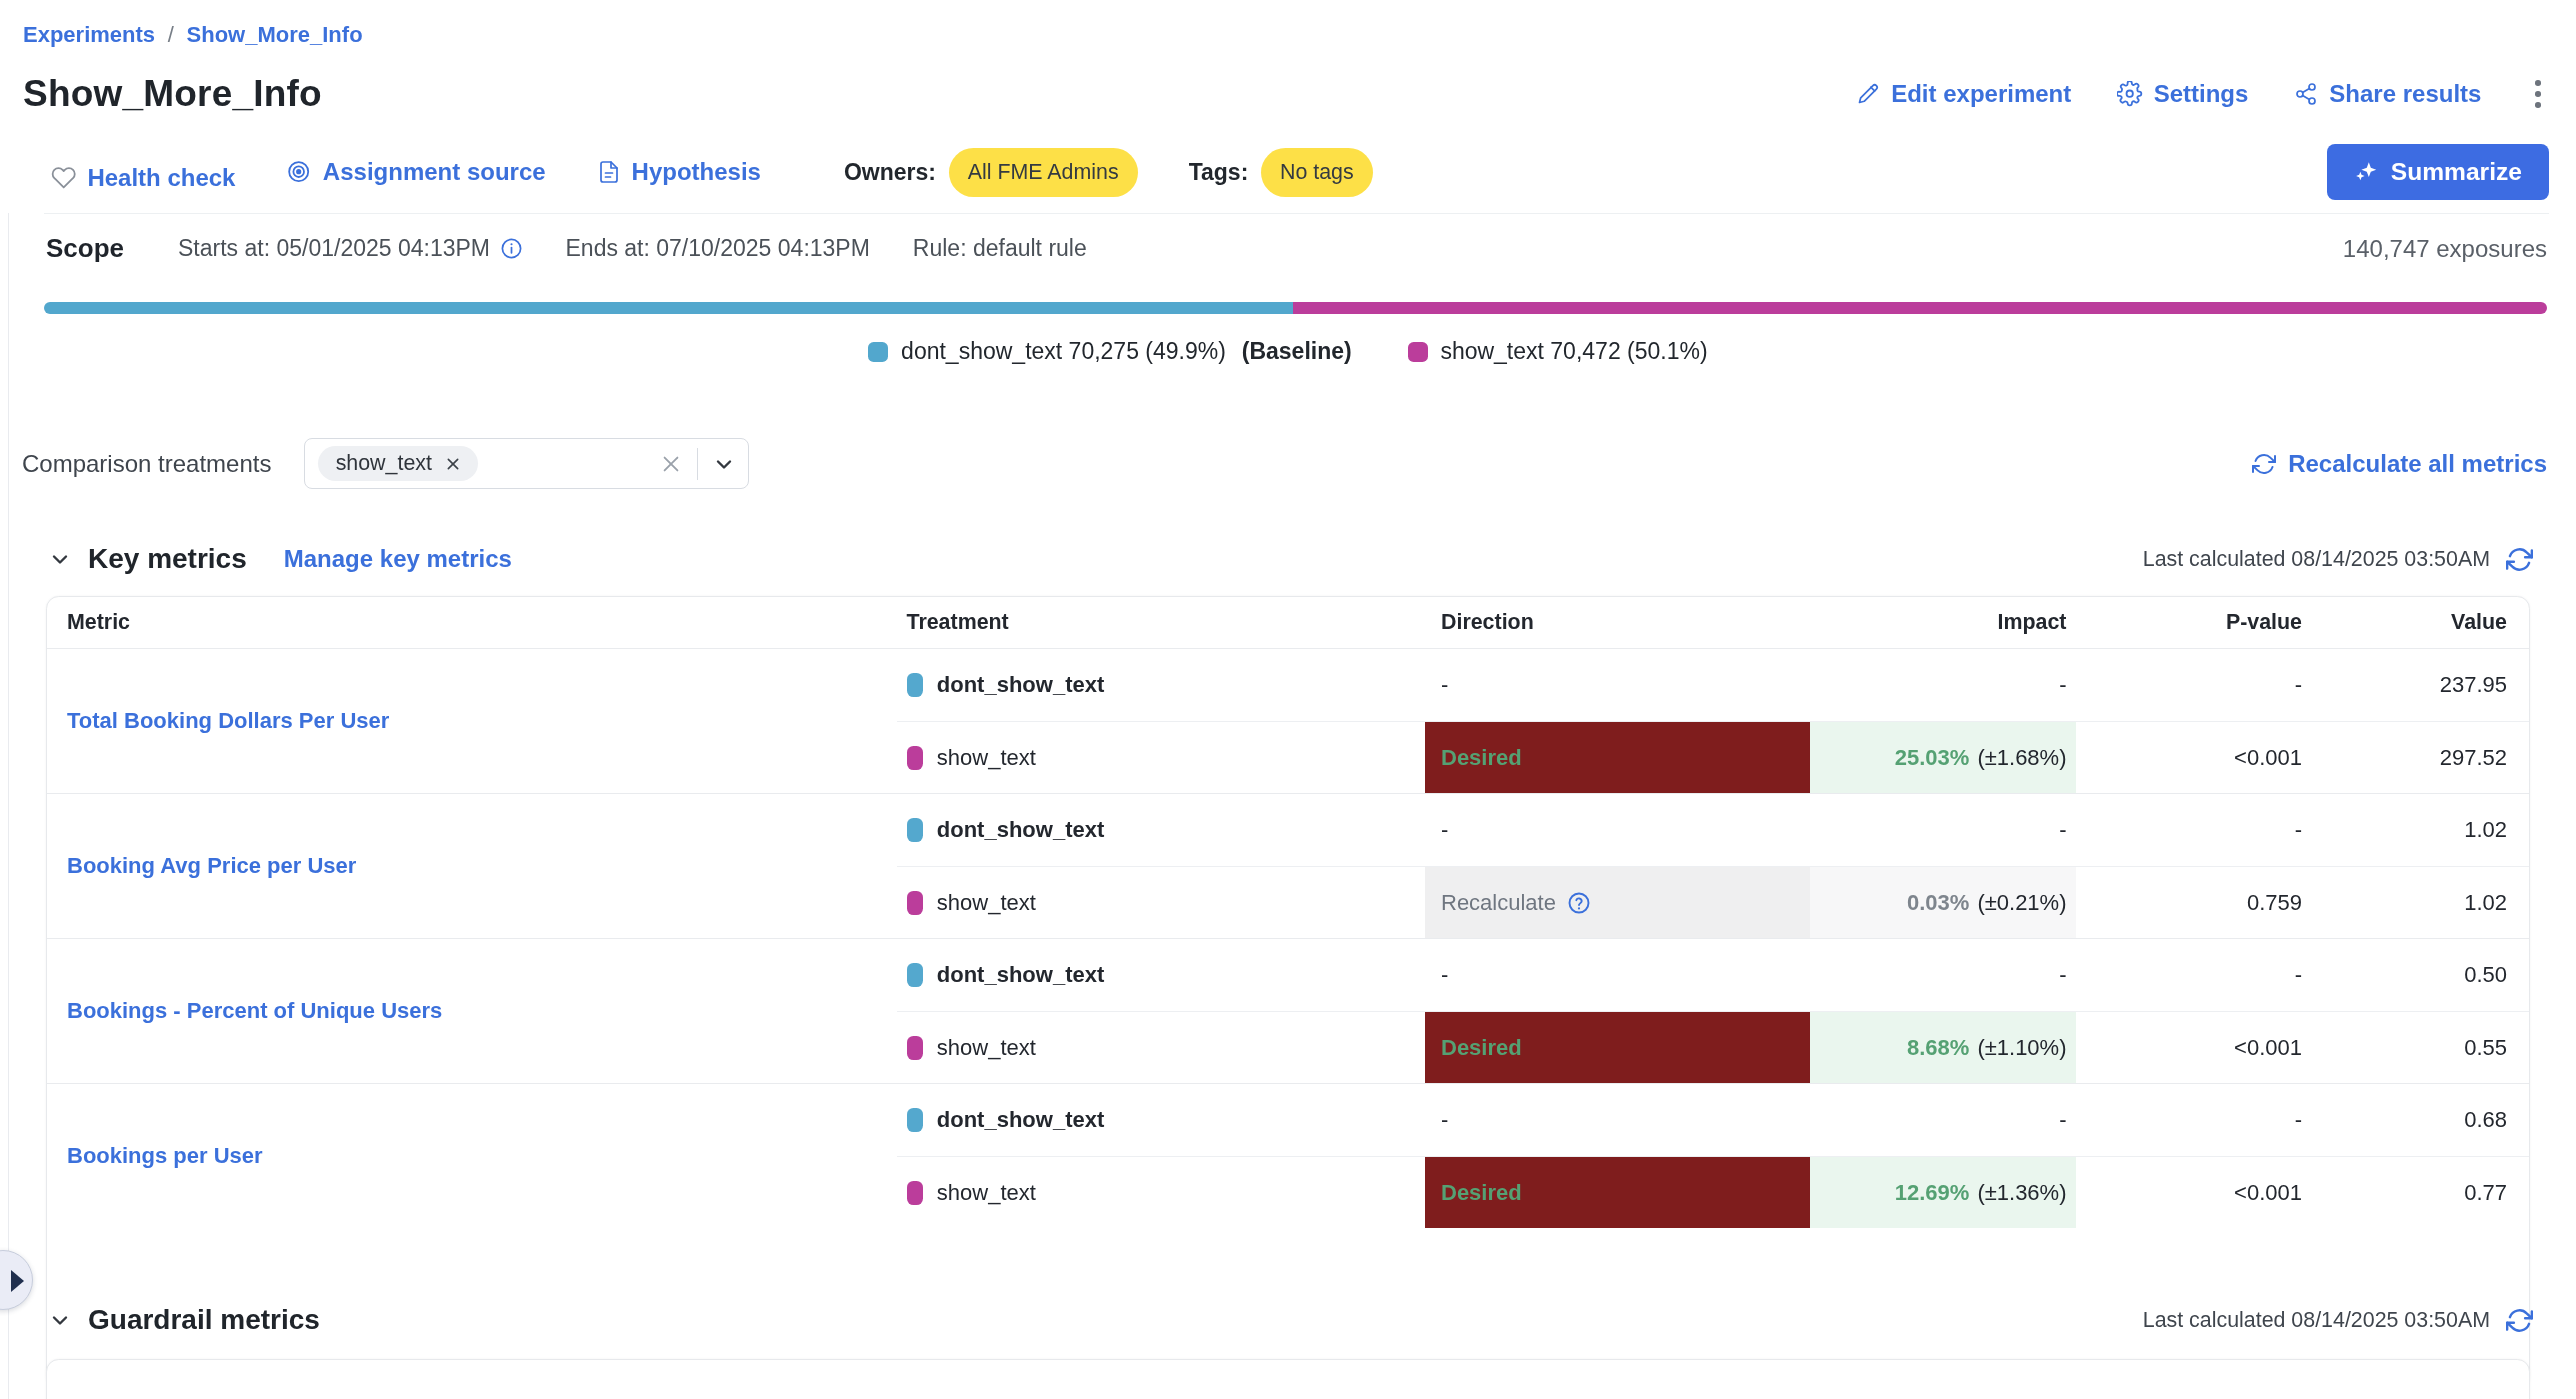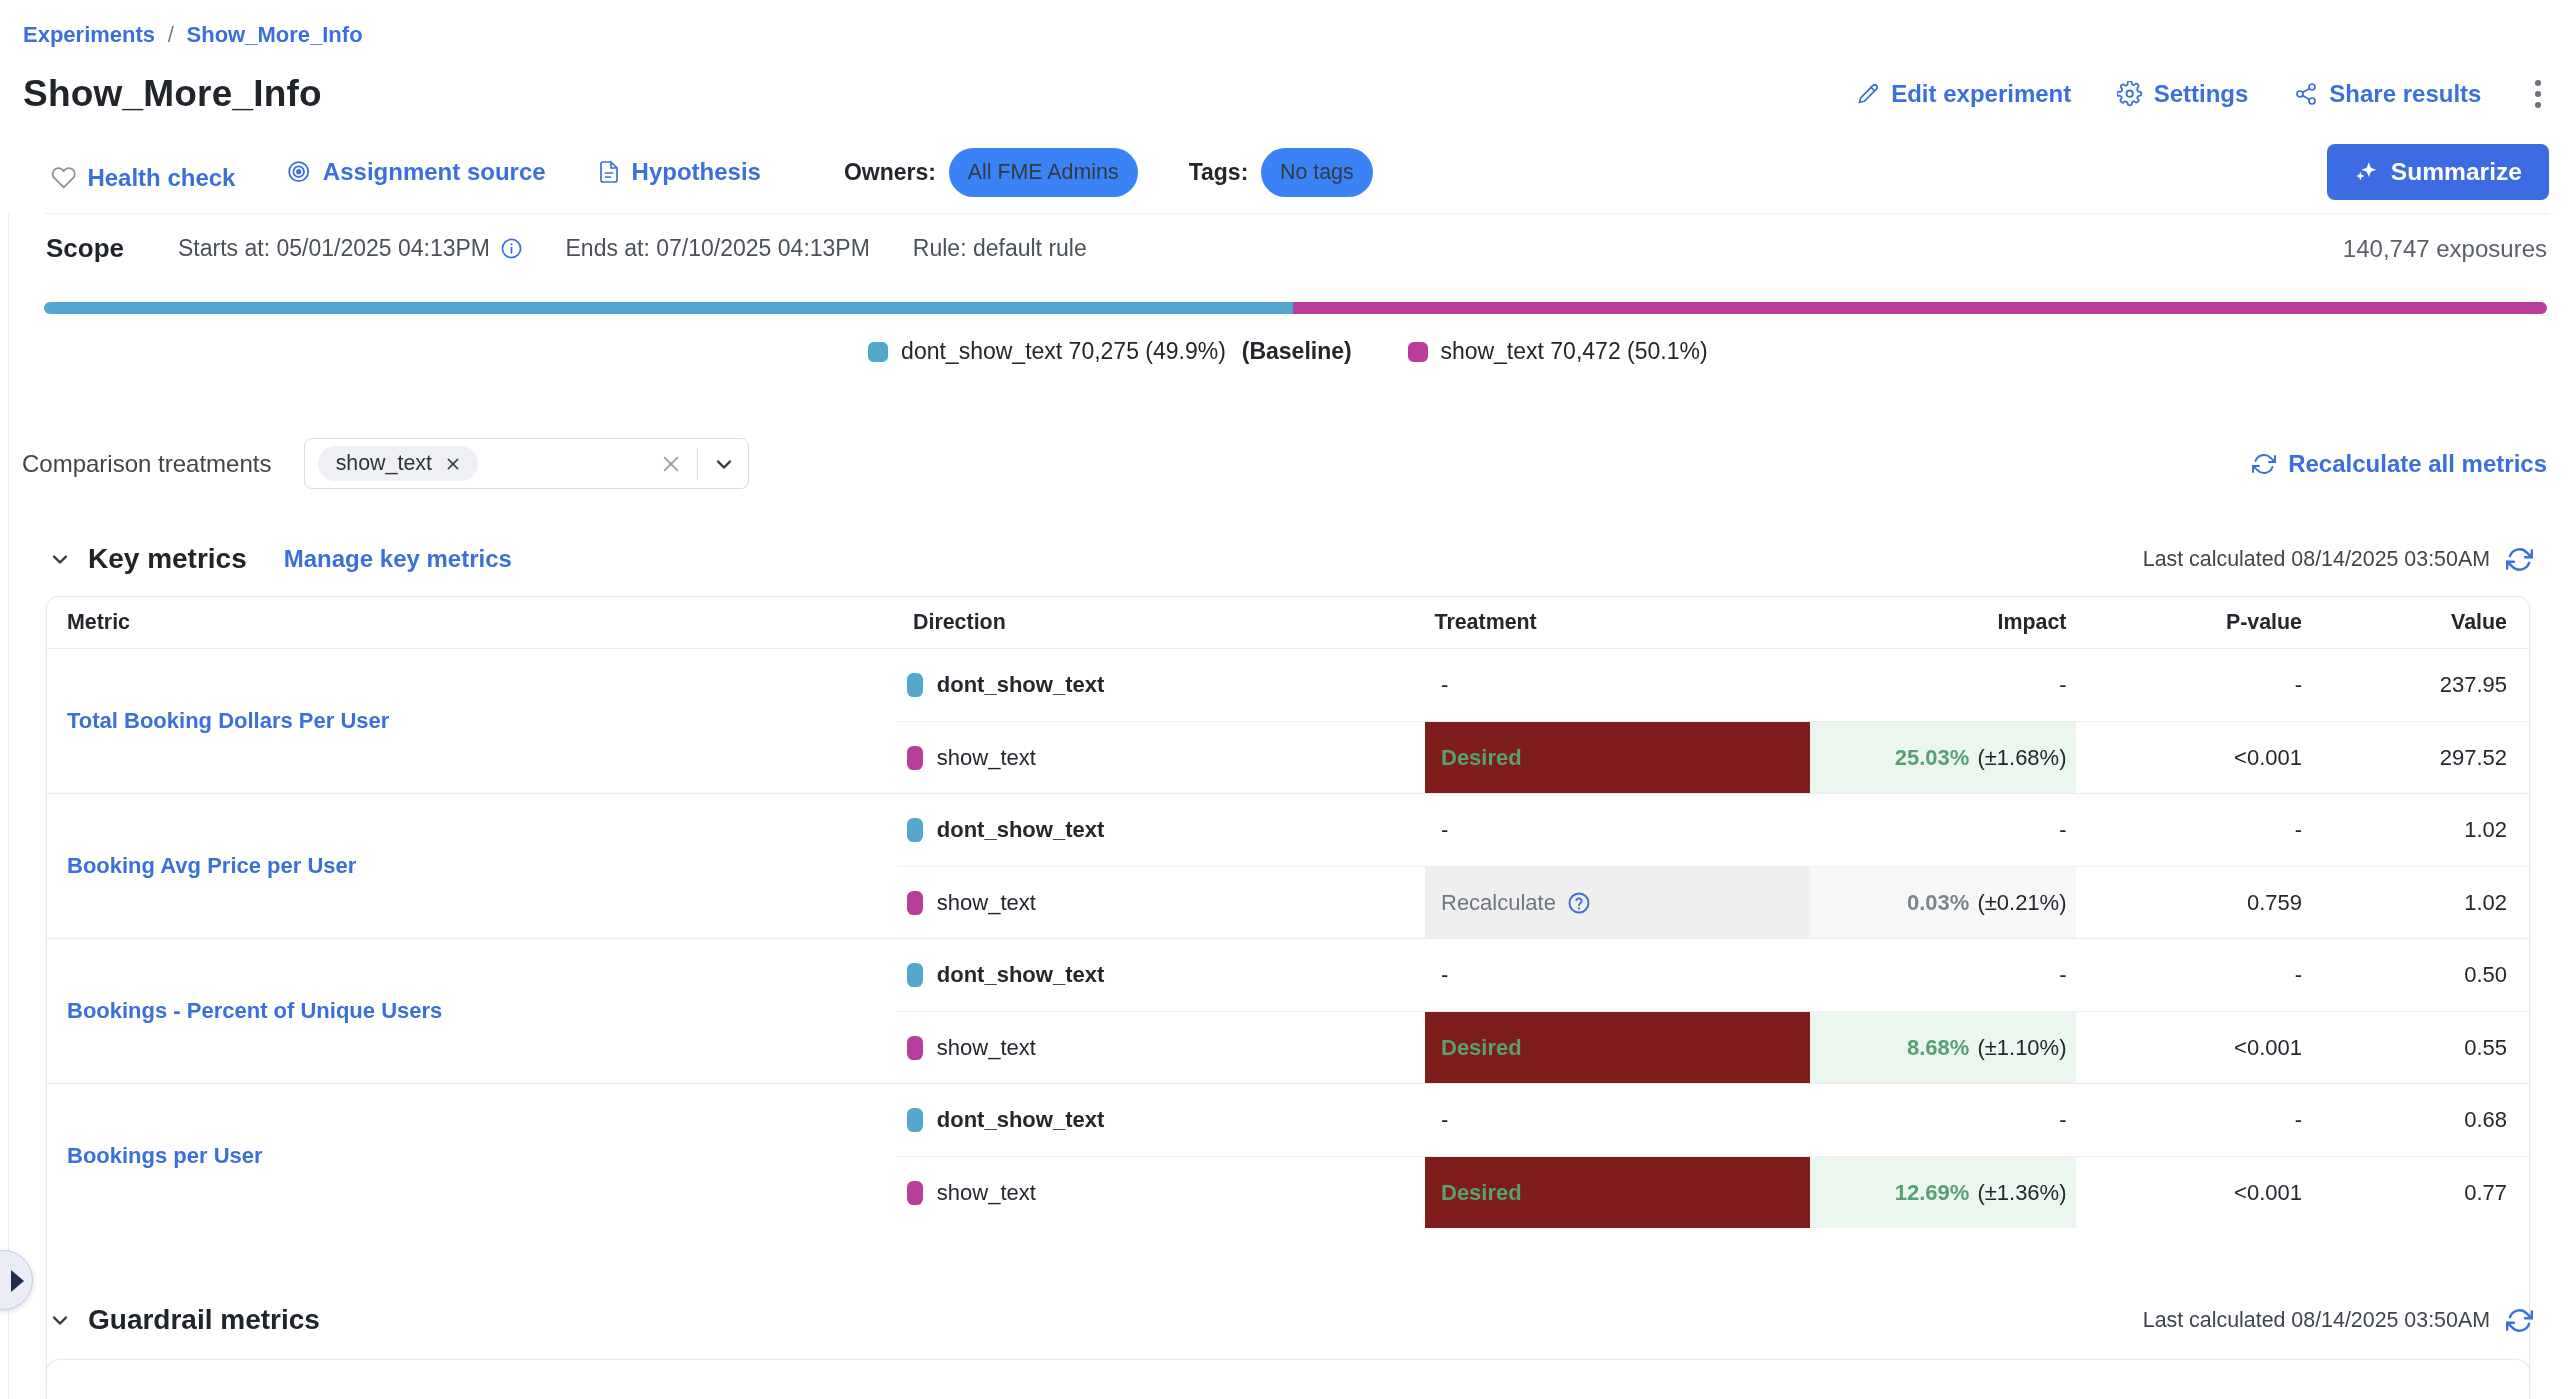--- a/index.html
+++ b/index.html
@@ -27,21 +27,21 @@
   .page-title { font-size:37px; font-weight:700; color:#20252b; letter-spacing:0.2px; }
   .header-actions { margin-left:auto; display:flex; align-items:center; gap:46px; }
   .action-link { display:flex; align-items:center; gap:11px; font-size:24px; font-weight:600; color:#3b70db; cursor:pointer; }
   .kebab { display:flex; flex-direction:column; gap:5.6px; padding:4.8px 8px; cursor:pointer; }
   .kebab i { width:5.6px; height:5.6px; border-radius:50%; background:#6d747d; }
 
   
   .toolbar-row { position:absolute; left:51px; right:27px; top:141px; height:62px; display:flex; align-items:center; }
   .tb-link { display:flex; align-items:center; gap:11px; font-size:24px; font-weight:600; color:#3b70db; cursor:pointer; margin-right:51px; }
   .meta-label { font-size:23px; font-weight:700; color:#22272d; margin-right:12.7px; }
-  .pill { background:#3b82f6; border-radius:793px; padding:12px 19px; font-size:21.4px; color:#343a41; cursor:pointer; }
+  .pill { background:#fde047; border-radius:793px; padding:12px 19px; font-size:21.4px; color:#343a41; cursor:pointer; }
   .owners-group { display:flex; align-items:center; margin-left:32px; }
   .tags-group { display:flex; align-items:center; margin-left:51px; }
   .summarize-btn { margin-left:auto; display:flex; gap:11px; background:#3d6ce2; color:#fff;
     font-size:24.6px; font-weight:700; border:none; border-radius:8px; padding:14.3px 27px; cursor:pointer; }
 
   .hairline-top { position:absolute; left:44px; right:27px; top:213px; height:0.8px; background:#edf0f2; }
 
   
   .scope-row { position:absolute; left:46px; right:29px; top:233px; display:flex; align-items:center; }
   .scope-title { font-size:26px; font-weight:700; margin-right:54px; }
@@ -283,22 +283,22 @@
         <polyline points="23 4 23 10 17 10"></polyline>
         <polyline points="1 20 1 14 7 14"></polyline>
         <path d="M3.51 9a9 9 0 0114.85-3.36L23 10M1 14l4.64 4.36A9 9 0 0020.49 15"></path>
       </svg>
   </span>
 </div>
 
 <div class="card km">
   <div class="tgrid thead">
     <div class="hcell h1">Metric</div>
+    <div class="hcell h2">Treatment</div>
     <div class="hcell h3">Direction</div>
-    <div class="hcell h2">Treatment</div>
     <div class="hcell h4">Impact</div>
     <div class="hcell h5">P-value</div>
     <div class="hcell h6">Value</div>
   </div>
 
   <div class="mgroup">
     <div class="cell metric-cell">
         <span class="metric-link">Total Booking Dollars Per User</span>
       </div>
     <div class="cell c2 row1">

